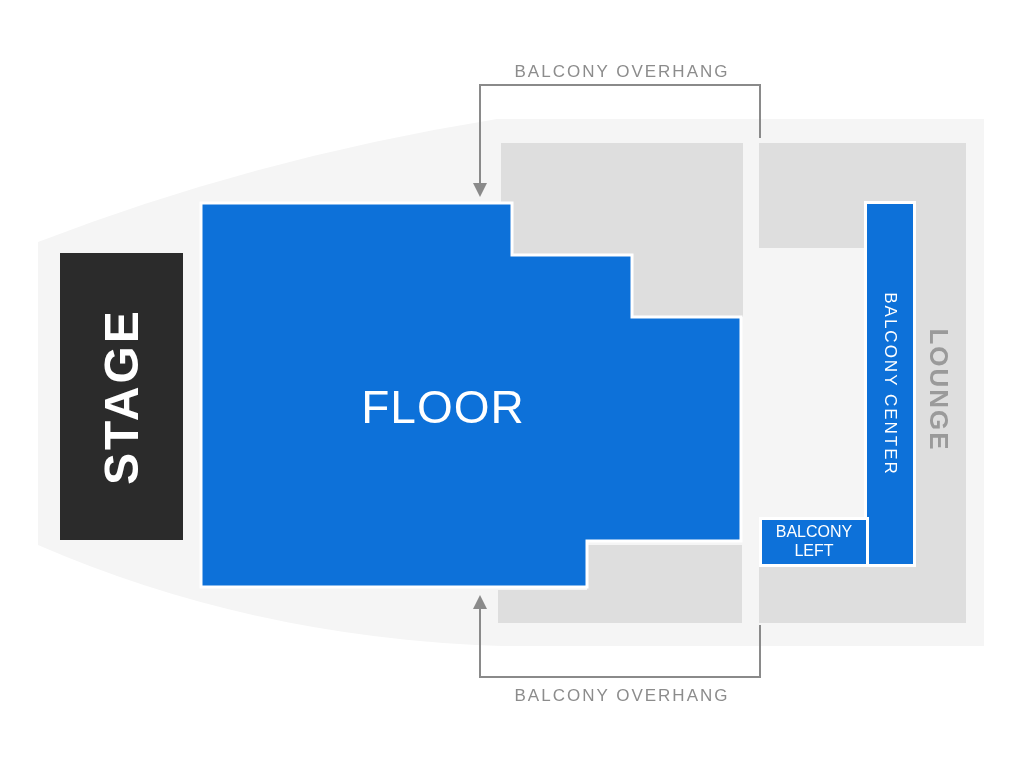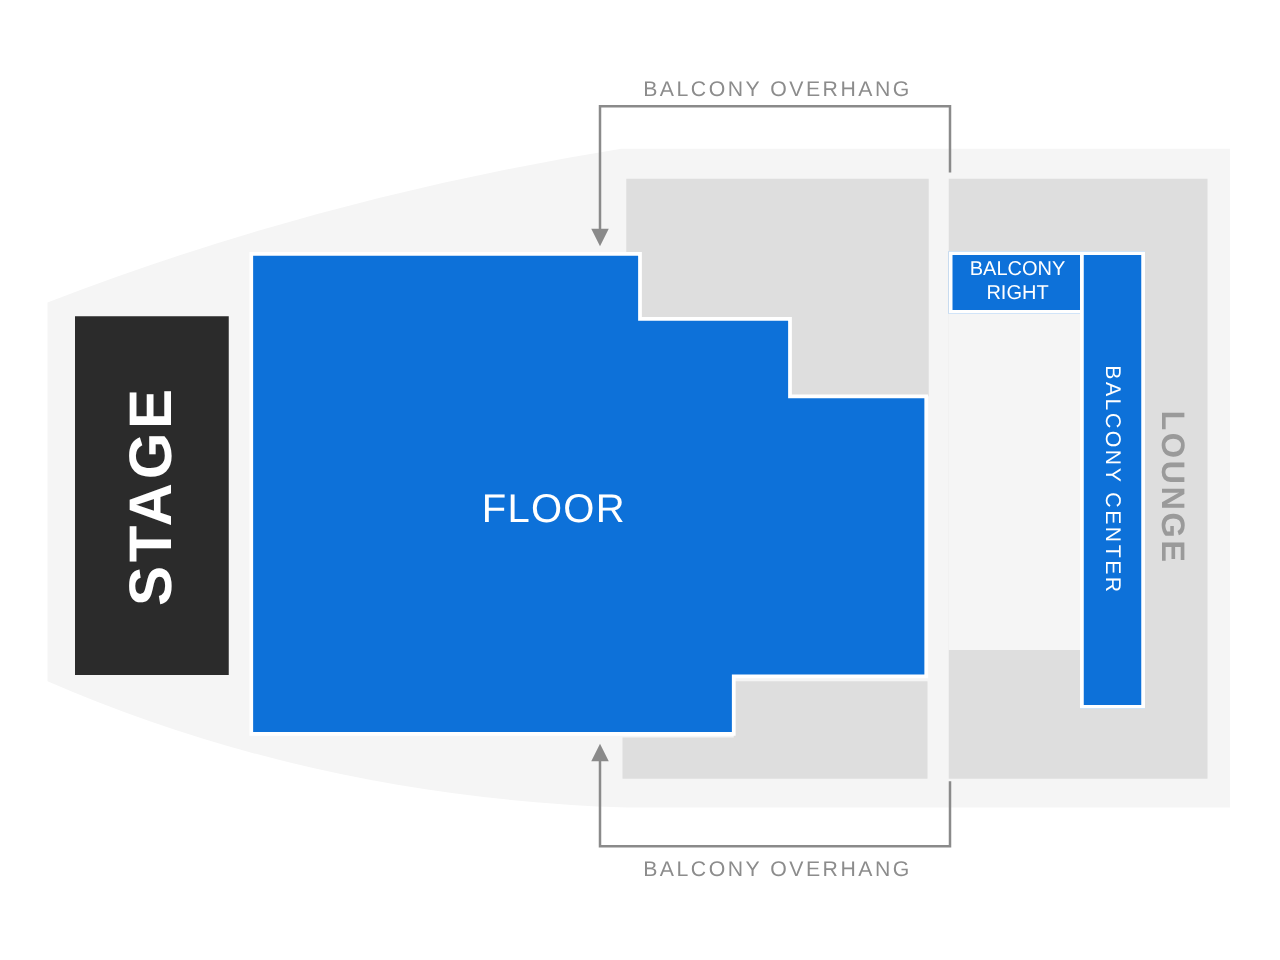--- a/index.html
+++ b/index.html
@@ -32,21 +32,21 @@
     background:var(--stage-dark);
     display:flex;align-items:center;justify-content:center;
   }
   .stage-text{
     transform:rotate(-90deg);white-space:nowrap;
     color:var(--section-text);font-size:48px;font-weight:bold;letter-spacing:3px;
   }
 
   .floor-label{
     left:443px;top:407px;transform:translate(-50%,-50%);
-    color:var(--section-text);font-size:32px;font-weight:400;letter-spacing:1px;
+    color:var(--section-text);font-size:46px;font-weight:400;letter-spacing:1px;
     white-space:nowrap;
   }
 
   .balc-box{
     background:var(--section-blue);border:3px solid #ffffff;
     display:flex;align-items:center;justify-content:center;text-align:center;
     color:var(--section-text);font-size:16px;line-height:1.18;font-weight:400;
   }
   .balc-right{left:759px;top:201px;width:110px;height:50px;}
   .balc-left{left:759px;top:517px;width:110px;height:50px;}
@@ -101,27 +101,27 @@
       <polygon class="arrowhead" points="473,609 487,609 480,595"></polygon>
     </g>
   </svg>
 
   <div class="abs stage-box">
     <span class="stage-text">STAGE</span>
   </div>
 
   <div class="abs floor-label">FLOOR</div>
 
-  <div class="abs balc-box balc-right">
-    <span>BALCONY RIGHT</span>
-  </div>
 
   <div class="abs balc-center">
     <span class="balc-center-text">BALCONY CENTER</span>
   </div>
 
+  <div class="abs balc-box balc-left">
+    <span>BALCONY LEFT</span>
+  </div>
 
   <div class="abs lounge-label">LOUNGE</div>
 
   <div class="abs overhang-label overhang-top">BALCONY OVERHANG</div>
   <div class="abs overhang-label overhang-bottom">BALCONY OVERHANG</div>
 
 </div>
 
 </body></html>

